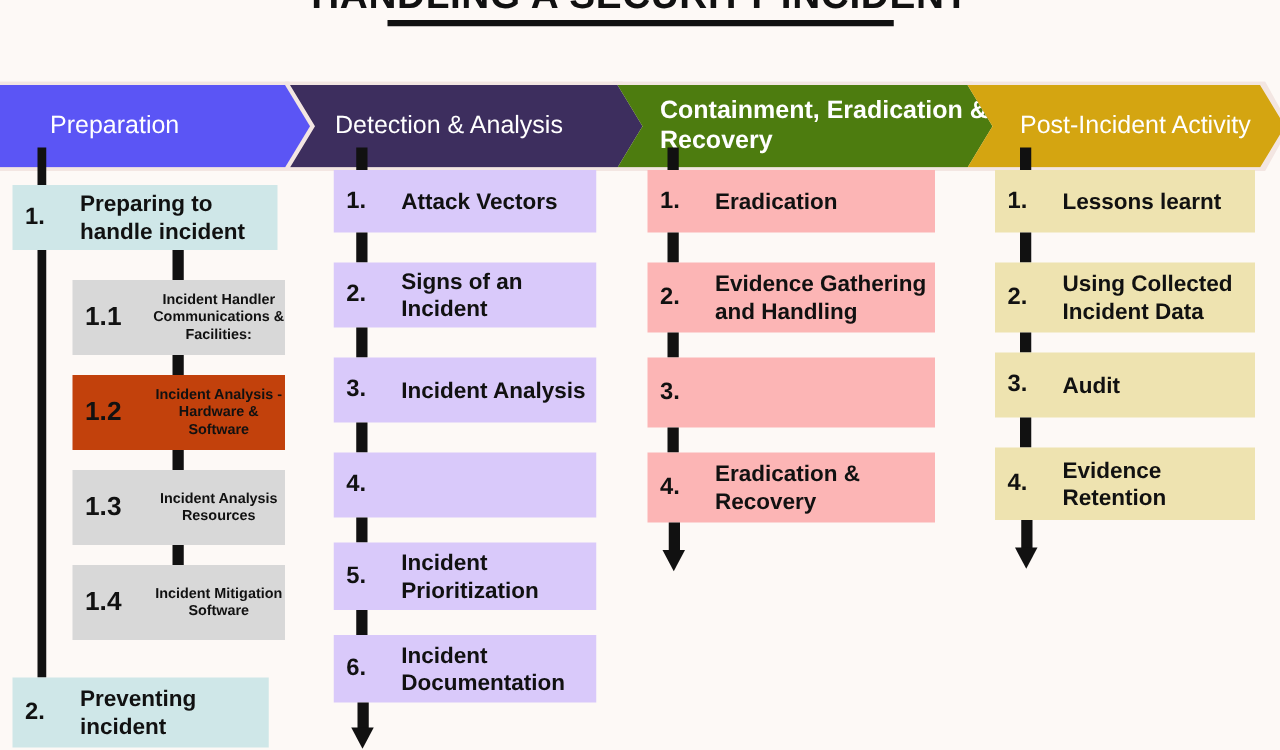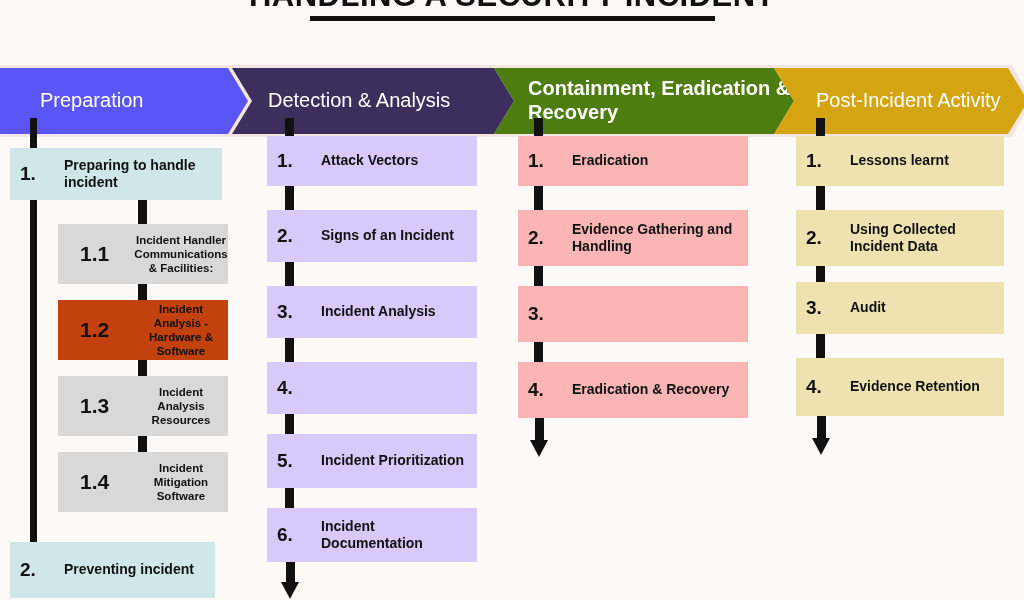--- a/index.html
+++ b/index.html
@@ -72,24 +72,24 @@
     display:flex; align-items:center;
     color:#111;
   }
   .box .num{
     font-weight:bold; flex:0 0 auto; text-align:left;
   }
   .box .txt{ font-weight:bold; }
 
   
   .box.lvl1 .num{ font-size:19px; width:44px; padding-left:10px; }
-  .box.lvl1 .txt{ font-size:14px; line-height:1.25; }
-
-  
-  .box.sub .num{ font-size:21px; width:54px; padding-left:22px; }
+  .box.lvl1 .txt{ font-size:18px; line-height:1.25; }
+
+  
+  .box.sub .num{ font-size:21px; width:54px; padding-left:10px; }
   .box.sub .txt{ font-size:11.5px; line-height:1.22;text-align:center; }
 
   .arrow{ position:absolute; }
   .arrow .stem{ position:absolute; left:5px; top:0; width:9px; background:#111; }
   .arrow .head{
     position:absolute; left:0; width:0; height:0;
     border-left:9.5px solid transparent;
     border-right:9.5px solid transparent;
     border-top:17px solid #111;
   }

